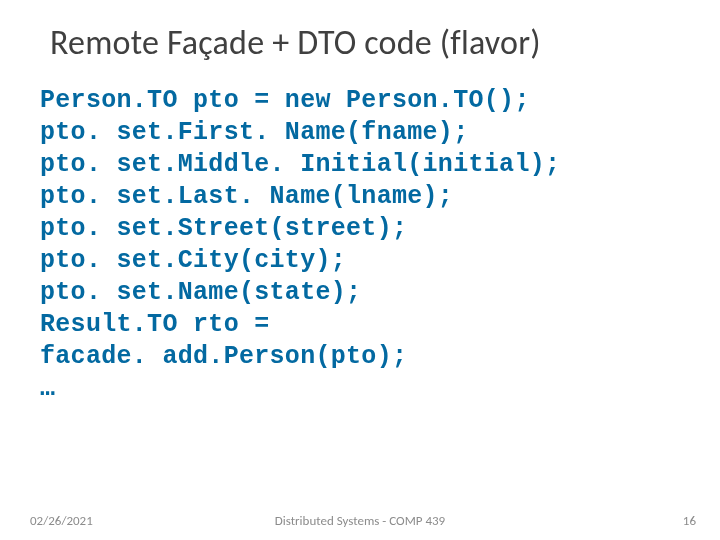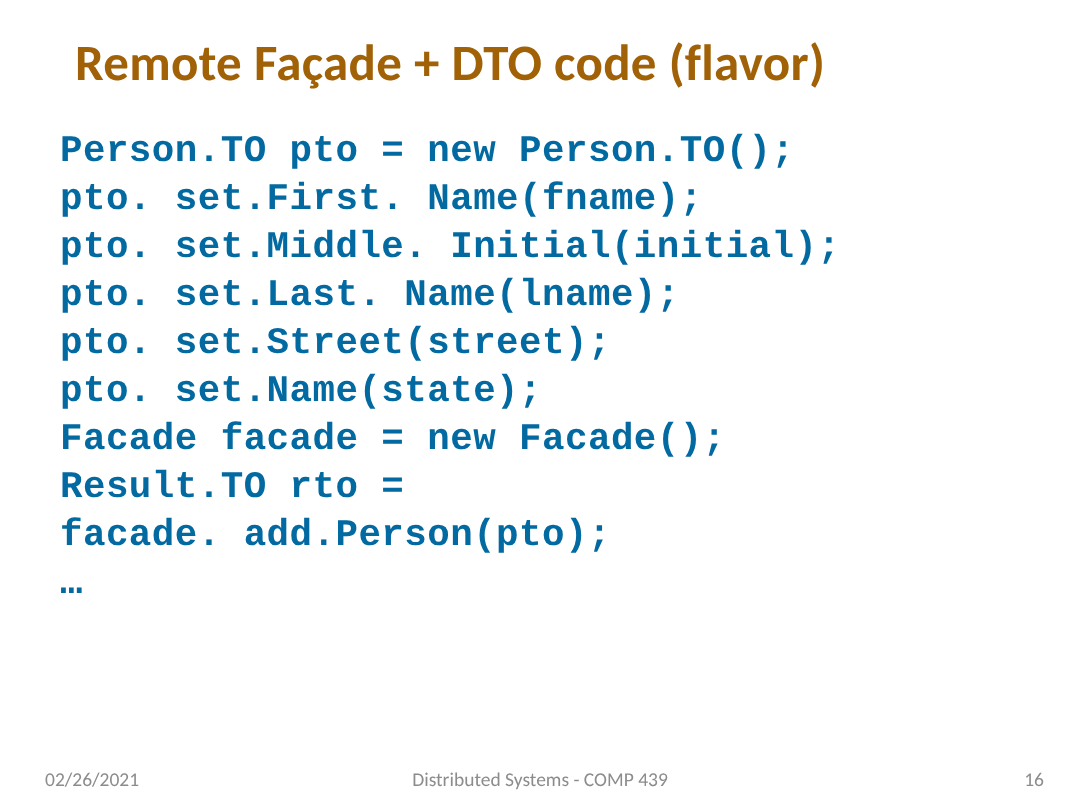--- a/index.html
+++ b/index.html
@@ -12,22 +12,22 @@
     overflow: hidden;
   }
   .slide {
     width: 100%;
     height: 100%;
     padding: 22px 38px 0 38px;
     position: relative;
   }
   .title {
     font-size: 34px;
-    color: #a16207;
-    font-weight: 700;
+    color: #404040;
+    font-weight: 400;
     margin-bottom: 22px;
     padding-left: 12px;
     letter-spacing: 0.2px;
   }
   .code-block {
     font-family: "Courier New", Courier, monospace;
     font-size: 25px;
     font-weight: bold;
     color: #0369a1;
     line-height: 1.28;
@@ -60,22 +60,22 @@
 
 <div class="slide">
   <h1 class="title">Remote Façade + DTO code (flavor)</h1>
 
   <div class="code-block">
     <div class="code-line">Person.TO pto = new Person.TO();</div>
     <div class="code-line">pto. set.First. Name(fname);</div>
     <div class="code-line">pto. set.Middle. Initial(initial);</div>
     <div class="code-line">pto. set.Last. Name(lname);</div>
     <div class="code-line">pto. set.Street(street);</div>
+    <div class="code-line">pto. set.City(city);</div>
     <div class="code-line">pto. set.Name(state);</div>
-    <div class="code-line">Facade facade = new Facade();</div>
     <div class="code-line">Result.TO rto =</div>
     <div class="code-line">facade. add.Person(pto);</div>
     <div class="code-line">…</div>
   </div>
 
   <div class="footer">
     <span>02/26/2021</span>
     <span class="footer-center">Distributed Systems - COMP 439</span>
     <span>16</span>
   </div>

